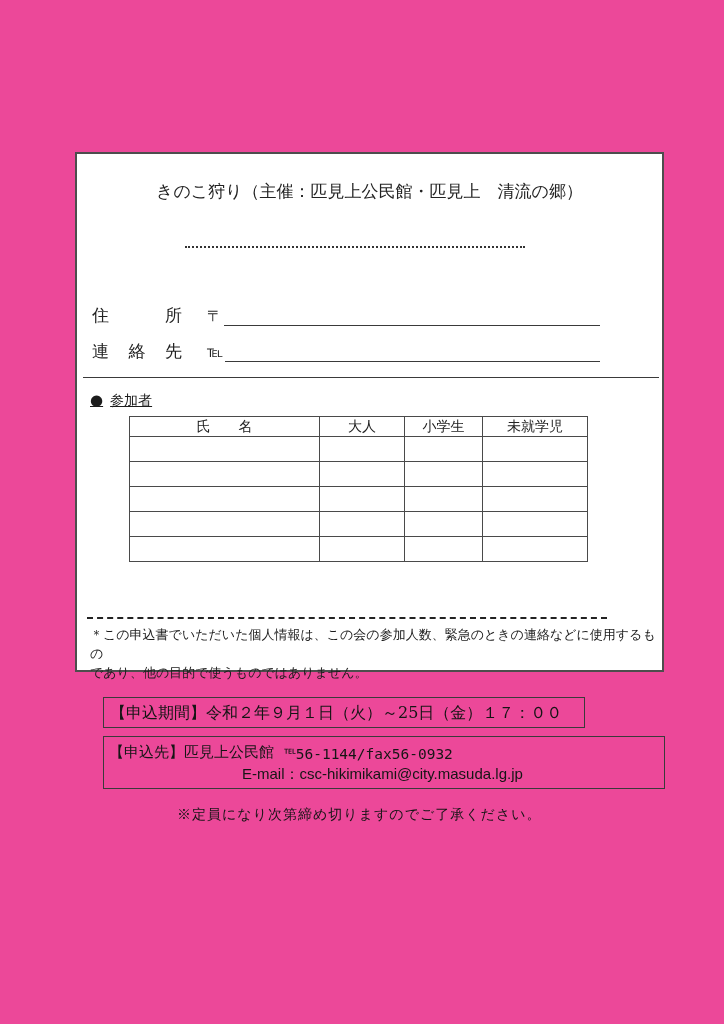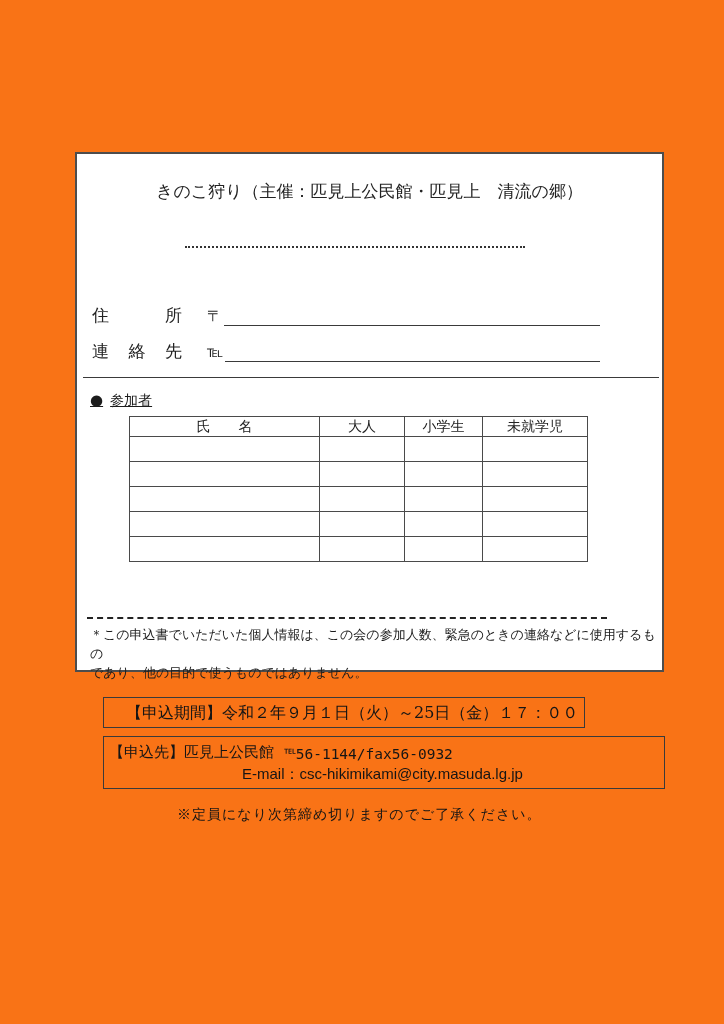--- a/index.html
+++ b/index.html
@@ -2,21 +2,21 @@
 <html><head>
 <meta charset="utf-8">
 <style>
   * { margin: 0; padding: 0; box-sizing: border-box; }
   html, body { background: #ffffff; }
   body { font-family: "DejaVu Sans", sans-serif; color: #1c1c1c; }
   .page {
     position: relative;
     width: 724px;
     height: 1024px;
-    background: #f97316;
+    background: #ec4899;
     overflow: hidden;
   }
   
   .form-box {
     position: absolute;
     left: 75px; top: 152px;
     width: 589px; height: 520px;
     border: 2px solid #4d4d4d;
     background: #ffffff;
   }
@@ -124,21 +124,21 @@
   }
   
   .period-box {
     position: absolute;
     left: 103px; top: 697px;
     width: 482px; height: 31px;
     border: 1px solid #3a3a3a;
     font-family: "DejaVu Serif", serif;
     font-size: 16px;
     line-height: 29px;
-    padding-left: 22px;
+    padding-left: 6px;
     color: #151515;
     white-space: nowrap;
   }
   .contact-box {
     position: absolute;
     left: 103px; top: 736px;
     width: 562px; height: 53px;
     border: 1px solid #3a3a3a;
     font-family: "DejaVu Serif", serif;
     font-size: 15px;

